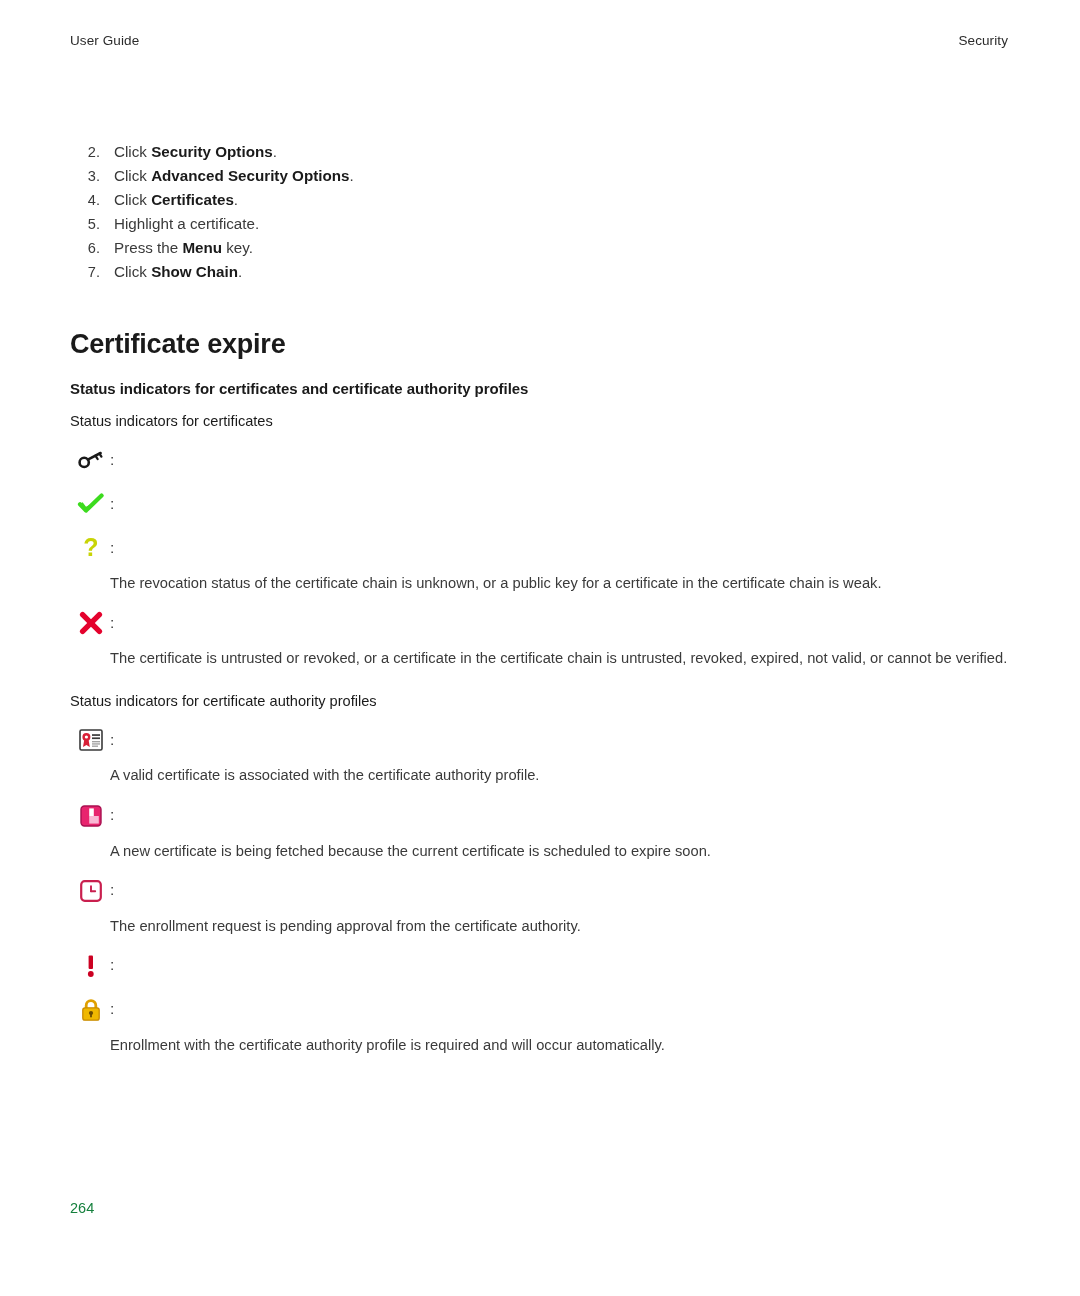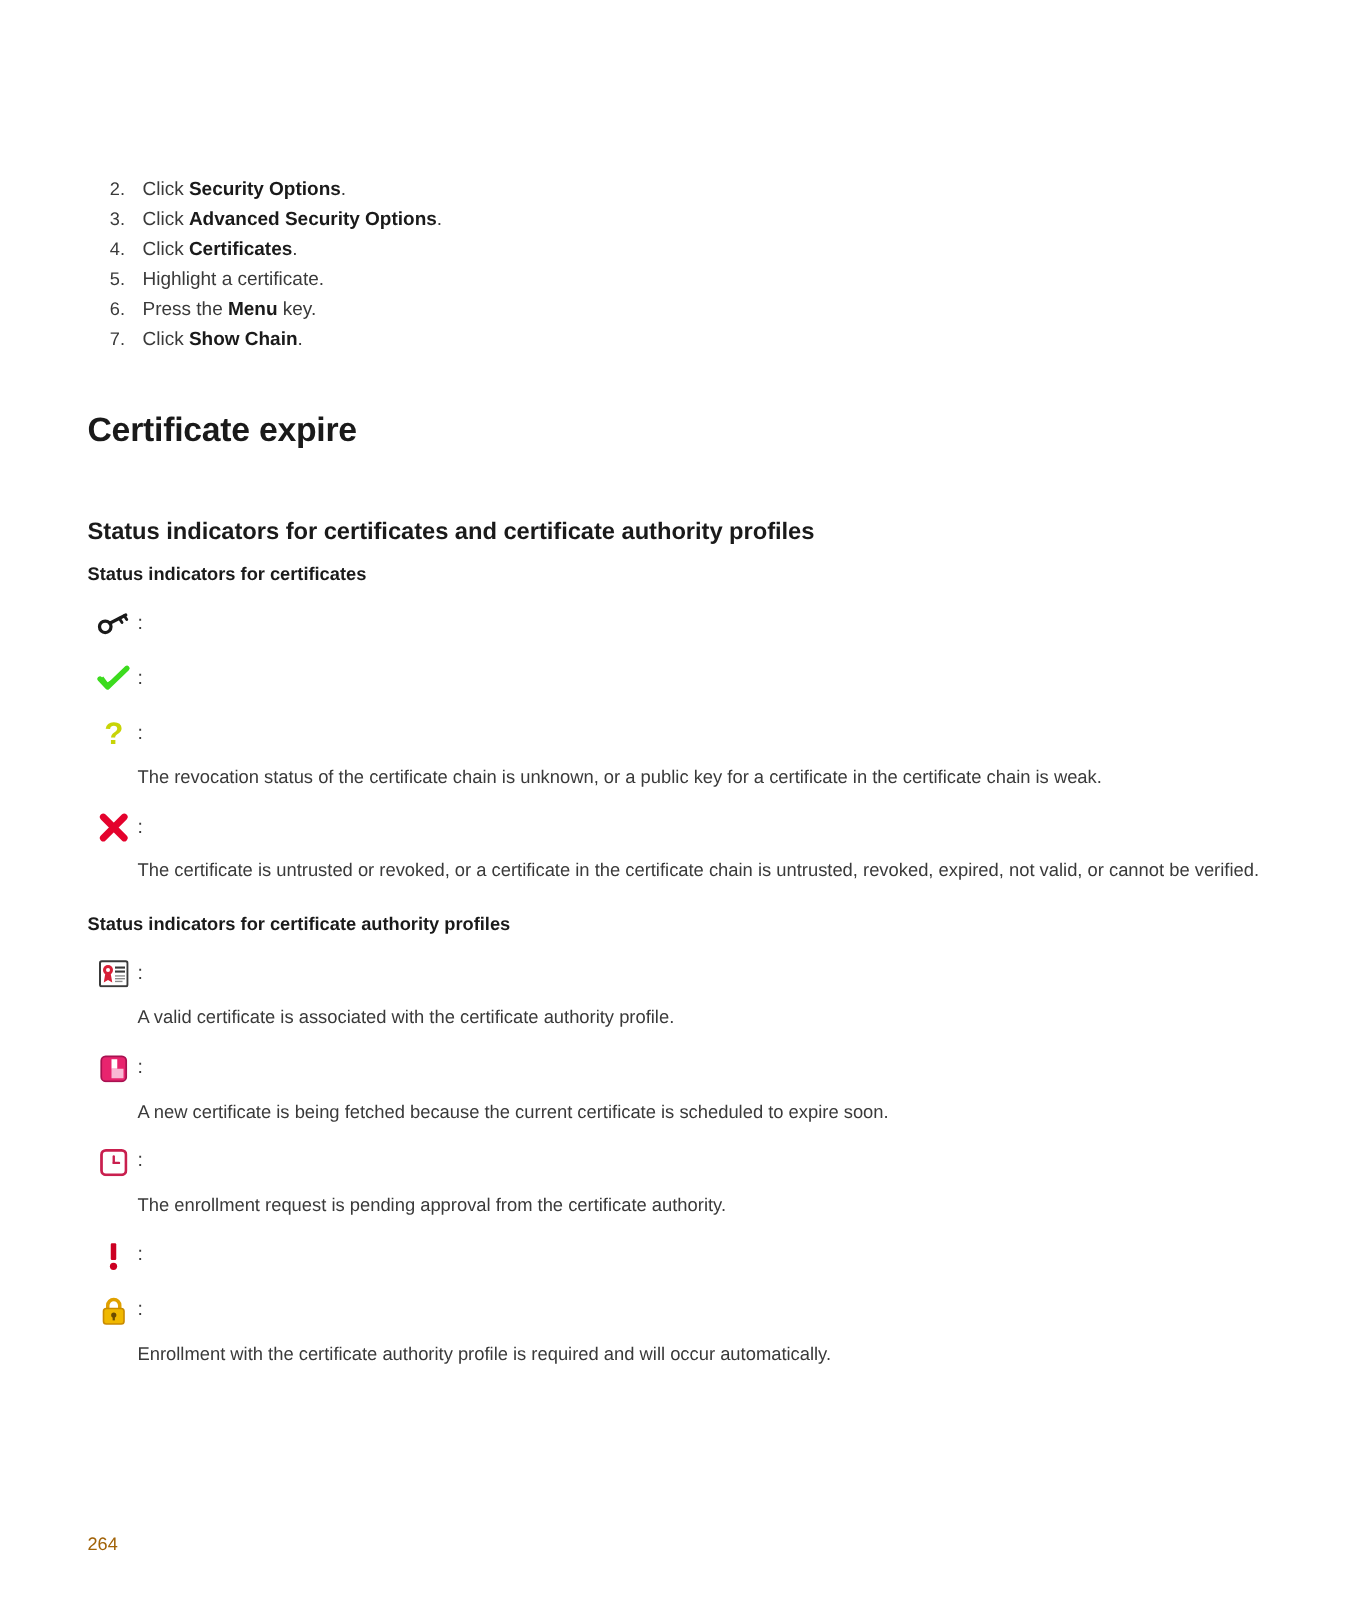--- a/index.html
+++ b/index.html
@@ -78,30 +78,30 @@
   
   h1.chapter {
     font-size: 27px;
     font-weight: bold;
     color: #1a1a1a;
     margin: 44px 0 0 0;
     letter-spacing: -0.2px;
     line-height: 1.2;
   }
   h2.section {
-    font-size: 19px;
+    font-size: 15px;
     font-weight: bold;
     color: #1a1a1a;
-    margin: 53px 0 0 0;
+    margin: 19px 0 0 0;
     letter-spacing: -0.05px;
     line-height: 1.25;
   }
   h3.subsection {
     font-size: 14.6px;
-    font-weight: bold;
+    font-weight: normal;
     color: #1a1a1a;
     margin: 23px 0 0 0;
     line-height: 1.3;
   }
   h3.subsection.tight {
     margin-top: 14px;
   }
 
   
   .def {
@@ -140,29 +140,32 @@
     height: 30px;
   }
   .icon-slot svg { display: block; }
 
   
   .folio {
     position: absolute;
     left: 70px;
     top: 1200px;
     font-size: 14.5px;
-    color: #a16207;
-    margin-top: 28px;
+    color: #15803d;
   }
 </style>
 </head>
 <body>
 
 <div class="page">
 
+  <div class="running-head">
+    <span>User Guide</span>
+    <span>Security</span>
+  </div>
 
   <div class="content">
 
     <ol class="steps">
       <li>
         <span class="num">2.</span>
         <span class="txt"><span>Click </span><b>Security Options</b><span>.</span></span>
       </li>
       <li>
         <span class="num">3.</span>

